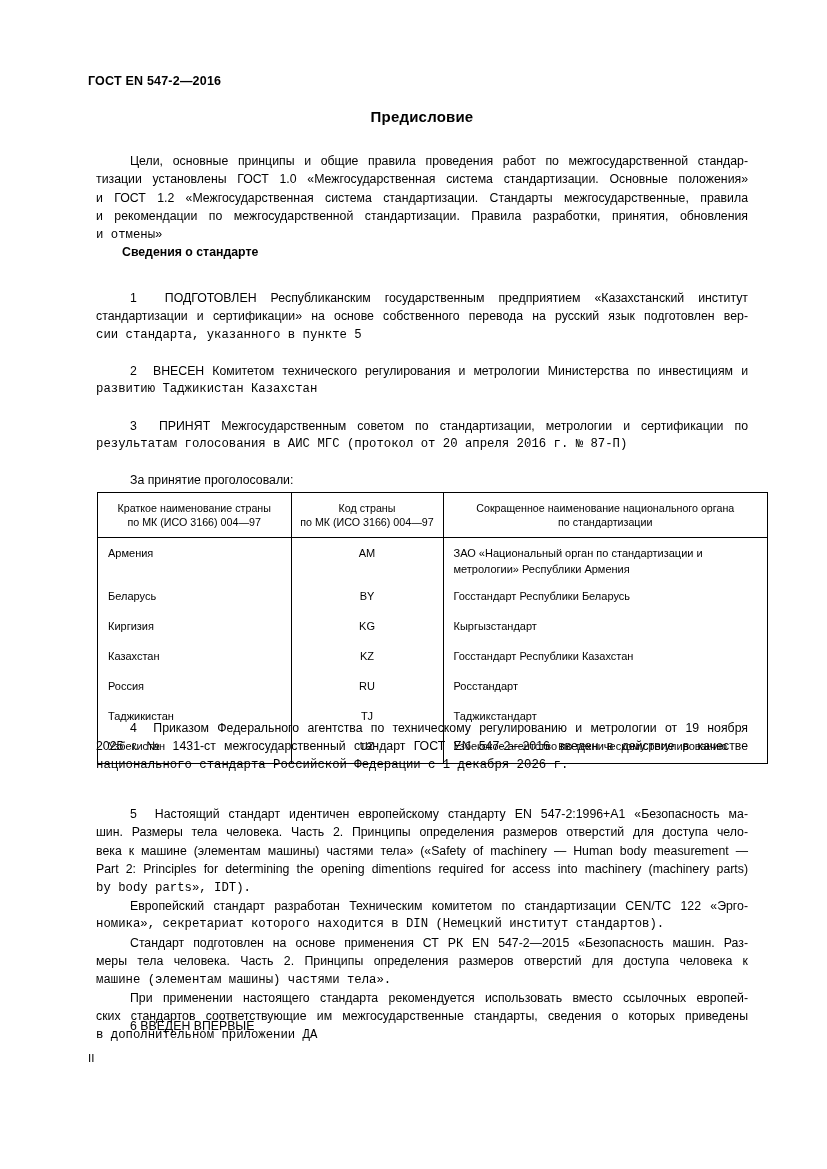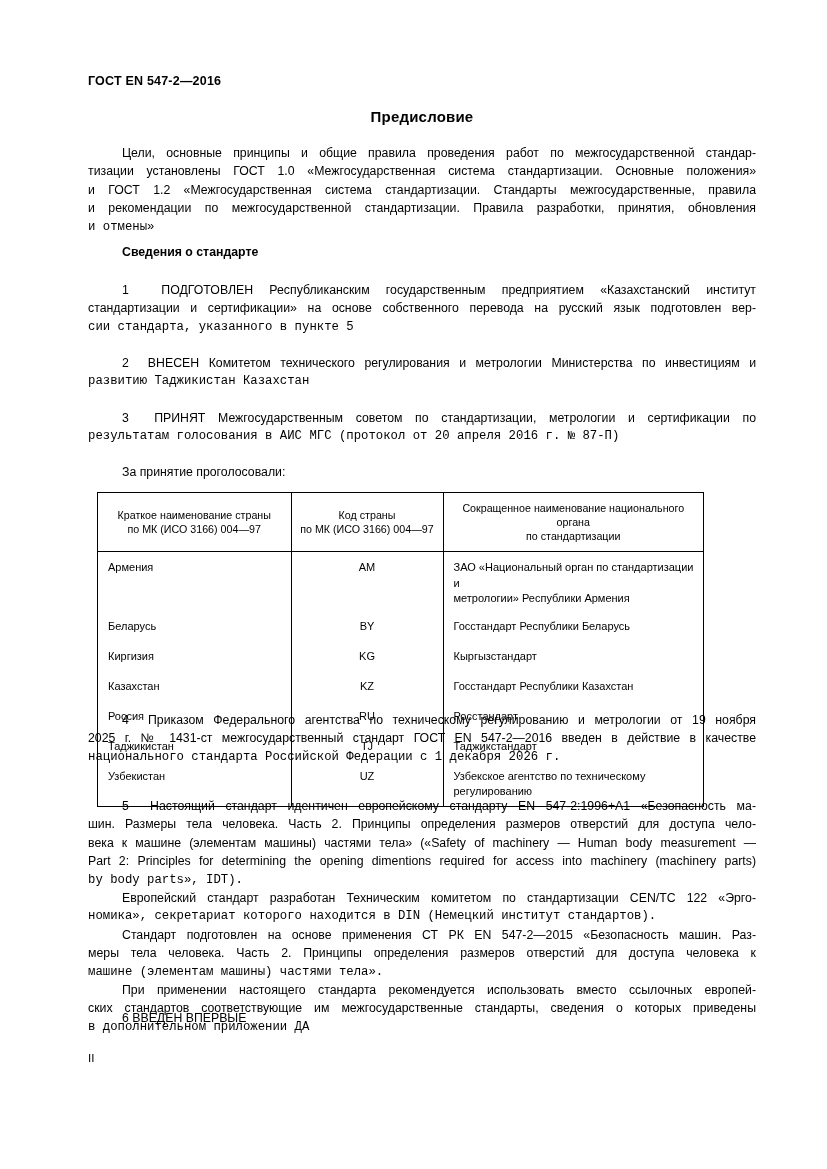--- a/index.html
+++ b/index.html
@@ -40,21 +40,21 @@
     font-size: 15px;
     font-weight: bold;
     letter-spacing: 0.2px;
   }
 
   
   .para {
     font-size: 12.3px;
     line-height: 18.4px;
     text-align: justify;
-    margin: 0;
+    margin: 8px;
   }
   .para.indent {
     text-indent: 34px;
   }
   .sub-head {
     font-size: 12.3px;
     font-weight: bold;
     text-indent: 34px;
     margin: 0;
   }
@@ -75,21 +75,21 @@
   }
 
   
   .blk { position: absolute; left: 88px; width: 668px; }
 
   
   .vote-table {
     position: absolute;
     left: 97px;
     top: 463px;
-    width: 607px;
+    width: 671px;
     border: 1px solid #000;
     border-collapse: collapse;
     box-sizing: border-box;
   }
   .vote-table table {
     width: 100%;
     border-collapse: collapse;
     table-layout: fixed;
   }
   .vote-table col.c1 { width: 193px; }

